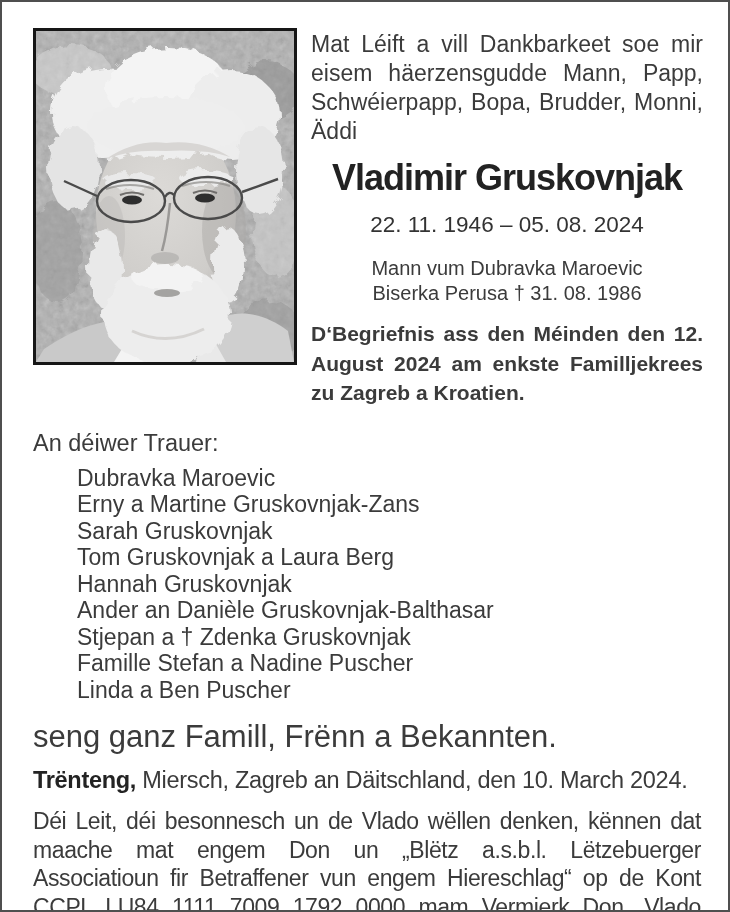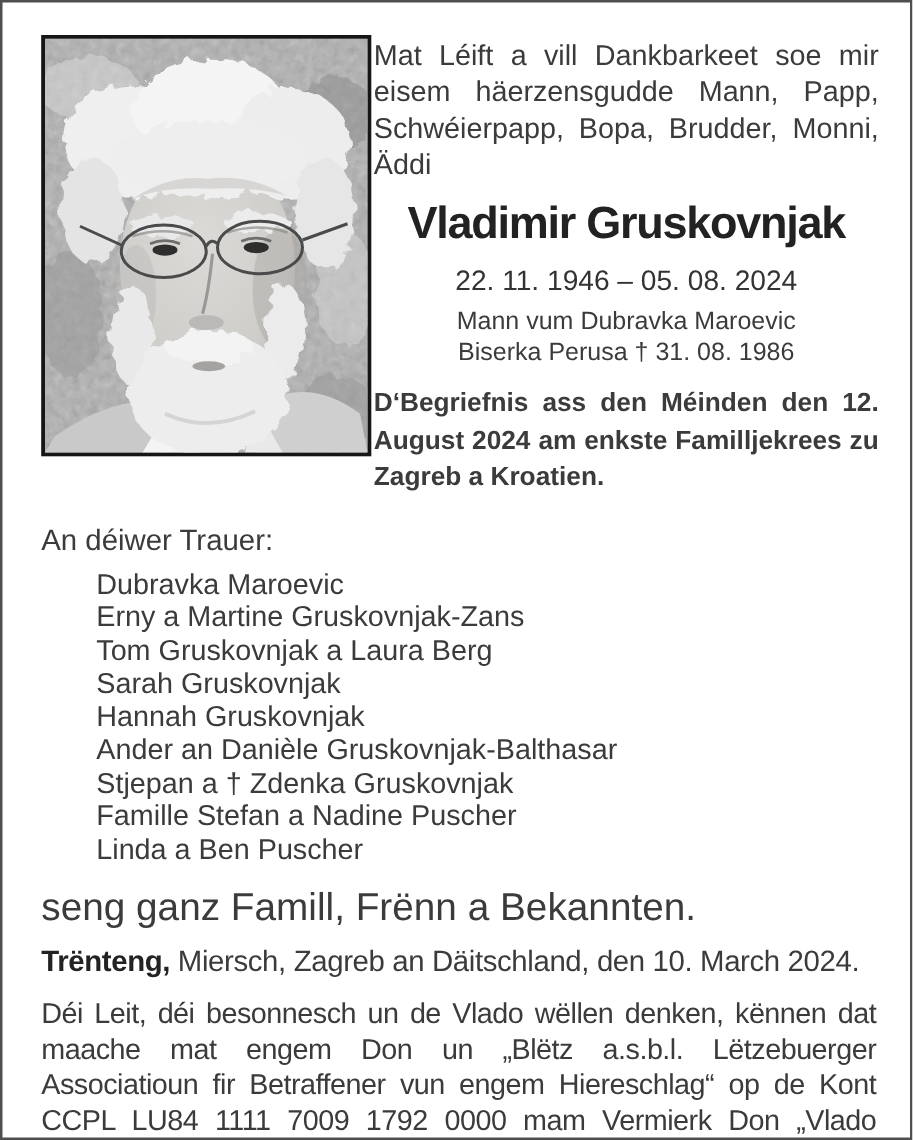--- a/index.html
+++ b/index.html
@@ -8,21 +8,21 @@
     width:730px;height:912px;
     box-sizing:border-box;
     border:2px solid #4f4f4f;
     background:#ffffff;
     font-family:"Liberation Sans", sans-serif;
     color:#3b3b3b;
     overflow:hidden;
   }
   .top-row{
     display:flex;
-    gap:2px;
+    gap:14px;
     margin:26px 25px 0 31px;
   }
   .photo-frame{
     flex:0 0 auto;
     width:258px;height:331px;
     border:3px solid #161616;
     background:#b2b2b2;
     line-height:0;
   }
   .right-col{flex:1 1 auto; min-width:0;}
@@ -40,21 +40,21 @@
     text-align:center;
     color:#222222;
   }
   .dates{
     margin-top:8px;
     font-size:22.5px;line-height:26px;
     text-align:center;
     color:#333333;
   }
   .relation{
-    margin-top:7px;
+    margin-top:18px;
     font-size:20px;line-height:25px;
     text-align:center;
     color:#3b3b3b;
   }
   .funeral{
     margin:13px 0 0 0;
     font-size:21px;line-height:29.5px;
     text-align:justify;
     color:#3b3b3b;
     font-weight:bold;
@@ -186,22 +186,22 @@
       <p class="funeral">D‘Begriefnis ass den Méinden den 12. August 2024 am enkste Familljekrees zu Zagreb a Kroatien.</p>
     </div>
   </div>
 
   <div class="lower">
     <div class="trauer">An déiwer Trauer:</div>
 
     <div class="mourners">
       <div>Dubravka Maroevic</div>
       <div>Erny a Martine Gruskovnjak-Zans</div>
+      <div>Sarah Gruskovnjak</div>
       <div>Tom Gruskovnjak a Laura Berg</div>
-      <div>Sarah Gruskovnjak</div>
       <div>Hannah Gruskovnjak</div>
       <div>Ander an Danièle Gruskovnjak-Balthasar</div>
       <div>Stjepan a † Zdenka Gruskovnjak</div>
       <div>Famille Stefan a Nadine Puscher</div>
       <div>Linda a Ben Puscher</div>
     </div>
 
     <div class="closing">seng ganz Famill, Frënn a Bekannten.</div>
 
     <p class="place"><strong>Trënteng,</strong><span> Miersch, Zagreb an Däitschland, den 10. March 2024.</span></p>

